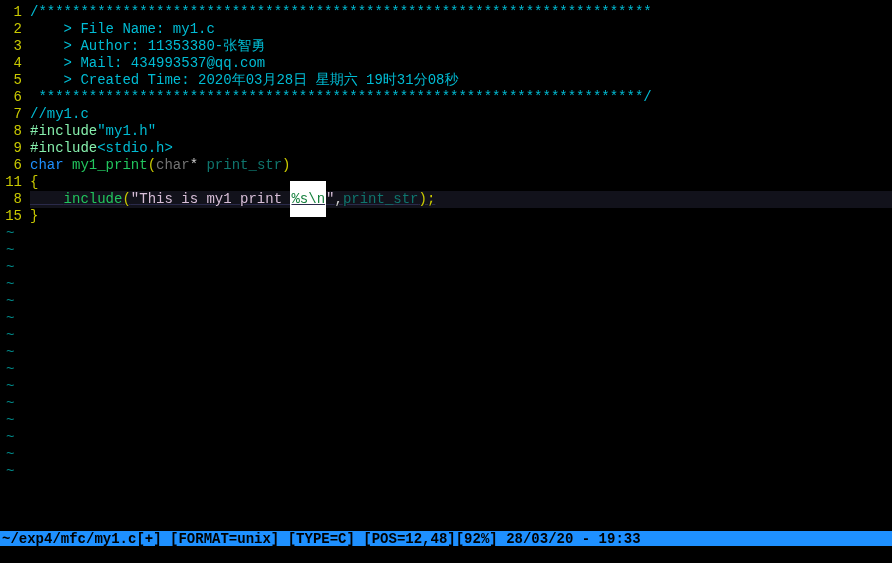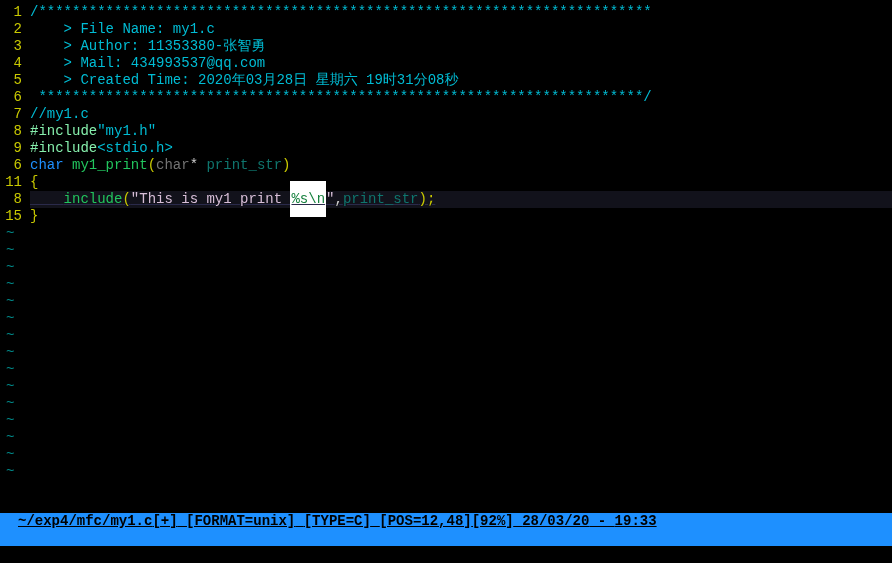--- a/index.html
+++ b/index.html
@@ -57,26 +57,25 @@
   .c-plain    { color: #cfcfcf; }
   .tilde-line {
     height: 17px;
     line-height: 17px;
     padding-left: 6px;
     color: #008b8b;
   }
   .status-bar {
     background: #1e90ff;
     color: #000;
-    height: 33px;
+    height: 15px;
     line-height: 17px;
-    padding-left: 18px;
+    padding-left: 2px;
     font-weight: bold;
     white-space: pre;
-    text-decoration: underline;
   }
   .cmd-line {
     background:#000;
     height: 17px;
   }
 </style>
 </head>
 <body>
 
 <div class="editor">

